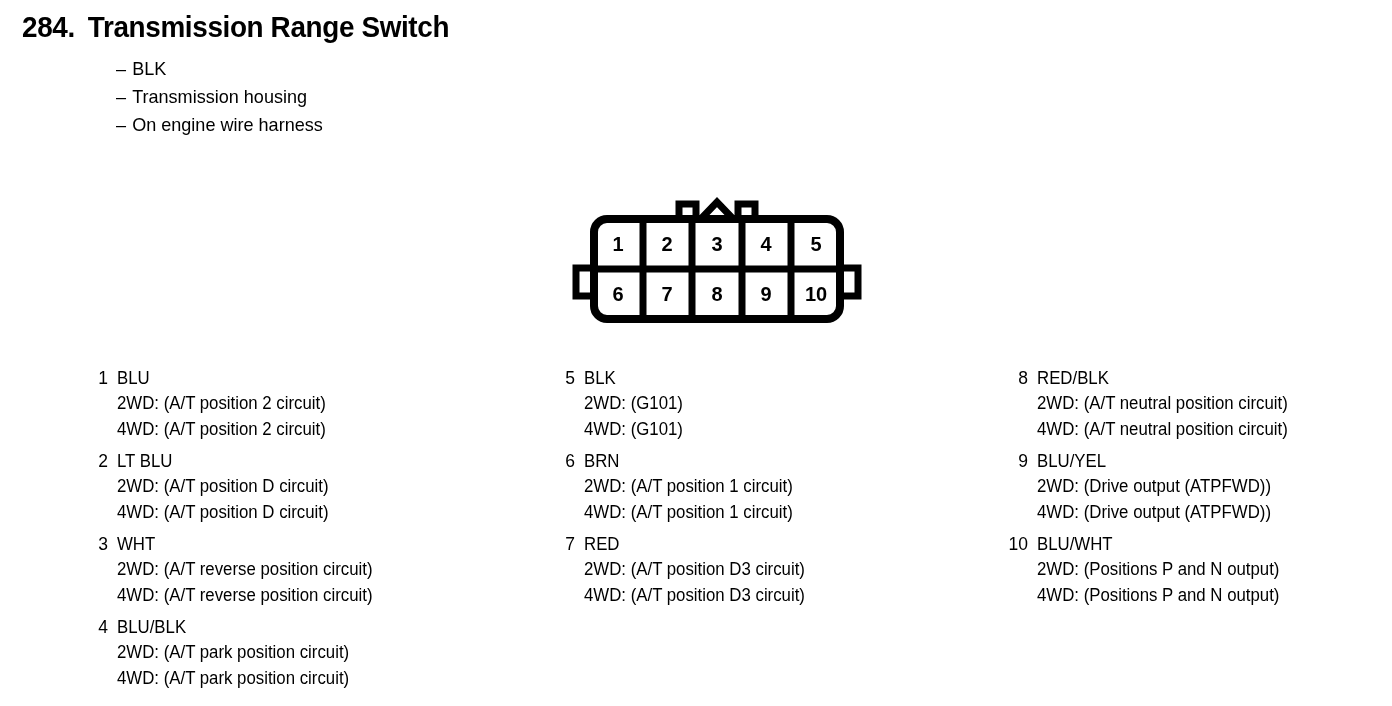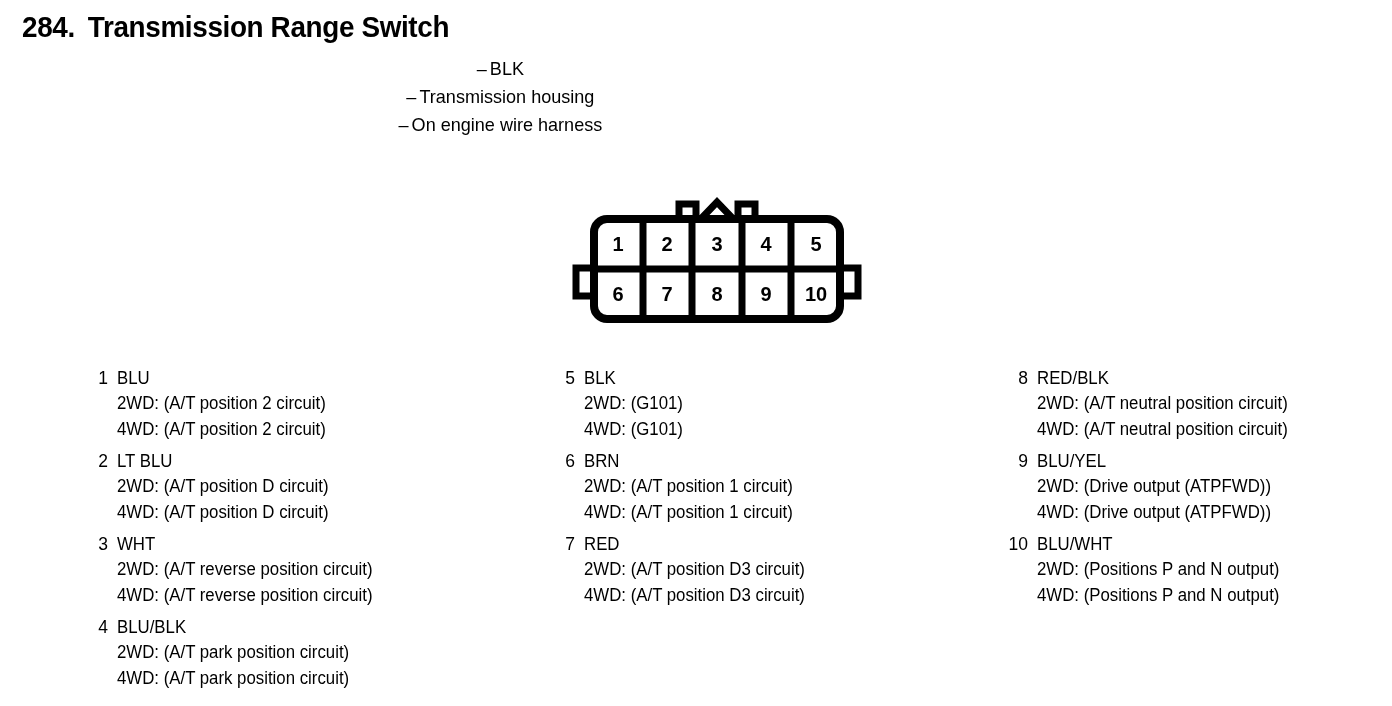--- a/index.html
+++ b/index.html
@@ -15,21 +15,20 @@
     color: #000000;
     overflow: hidden;
   }
 
   
   #header {
     position: absolute;
     left: 22px;
     top: 12px;
     width: 900px;
-    text-align: center;
   }
   #title-row {
     display: flex;
     align-items: baseline;
     font-weight: bold;
     font-size: 30px;
     letter-spacing: -0.4px;
     line-height: 1.0;
     transform: scaleX(0.93);
     transform-origin: left top;

